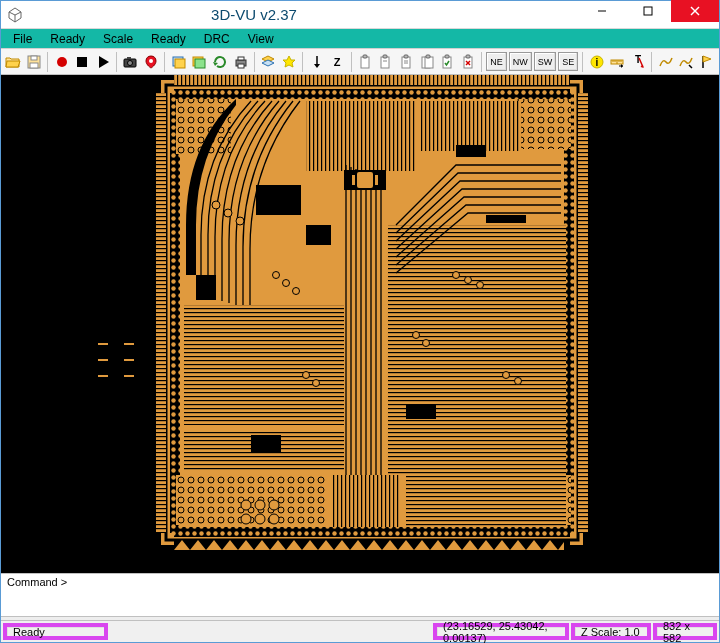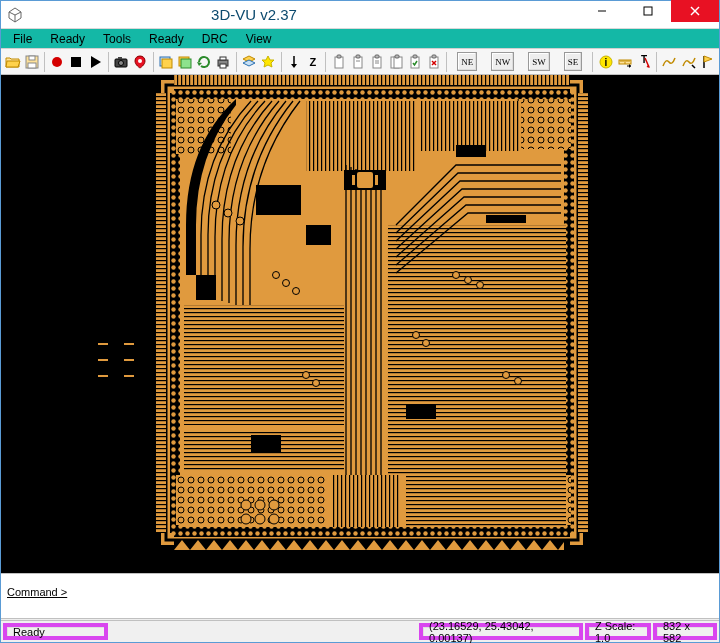--- a/index.html
+++ b/index.html
@@ -101,23 +101,23 @@
     margin: 0 3px;
   }
   .tb-text-btn {
     height: 19px;
     padding: 0 3px;
     font-size: 9px;
     border: 1px solid #999;
     box-shadow: inset -1px -1px 0 #ddd, inset 1px 1px 0 #fff;
     background: #eee;
     display: flex; align-items: center; justify-content: center;
-    margin: 0 7px;
-    box-sizing: border-box;
-    font-family: Liberation Serif, serif;
+    margin: 0 1px;
+    box-sizing: border-box;
+    font-family: Liberation Sans, sans-serif;
   }
   
   .viewport {
     flex: 1;
     background: #000;
     position: relative;
     overflow: hidden;
   }
   .pcb {
     position: absolute;
@@ -134,24 +134,23 @@
   .command-area {
     height: 46px;
     border-top: 1px solid #c0c0c0;
     display: flex;
     flex-direction: column;
     background: #fff;
   }
   .command-line {
     display: flex;
     align-items: flex-start;
-    padding: 12px 6px;
+    padding: 2px 6px;
     font-size: 11px;
     height: 100%;
-    text-decoration: underline;
   }
   .command-line input {
     border: none;
     outline: none;
     flex: 1;
     font-size: 11px;
     font-family: inherit;
     margin-left: 2px;
   }
   .command-divider {
@@ -176,22 +175,22 @@
     box-shadow: inset 1px 1px 0 #e0e0e0;
     padding: 1px 6px;
     height: 17px;
     box-sizing: border-box;
     display: flex;
     align-items: center;
     background: #f0f0f0;
   }
   .status-cell.ready { width: 105px; }
   .status-spacer { flex: 1; }
-  .status-cell.coords { width: 164px; justify-content: center; }
-  .status-cell.zscale { width: 66px; }
+  .status-cell.coords { width: 136px; justify-content: center; }
+  .status-cell.zscale { width: 80px; }
   .status-cell.dims { width: 64px; }
 </style>
 </head>
 <body>
 
 <div class="window">
 
   <div class="titlebar">
     <div class="app-icon">
       <svg width="16" height="16" viewBox="0 0 16 16">
@@ -217,21 +216,21 @@
             <line x1="1" y1="1" x2="9" y2="9" stroke="#fff" stroke-width="1.5"></line>
             <line x1="9" y1="1" x2="1" y2="9" stroke="#fff" stroke-width="1.5"></line>
           </svg>
       </div>
     </div>
   </div>
 
   <div class="menubar">
     <div class="menu-item">File</div>
     <div class="menu-item">Ready</div>
-    <div class="menu-item">Tools</div>
+    <div class="menu-item">Scale</div>
     <div class="menu-item">Ready</div>
     <div class="menu-item">DRC</div>
     <div class="menu-item">View</div>
   </div>
 
   <div class="toolbar">
     <div class="tb-btn">
       <svg width="16" height="16" viewBox="0 0 16 16">
           <path d="M1 4h4l1 1h8v8H1z" fill="#ffe29a" stroke="#c08a00"></path>
           <path d="M2 7h13l-2 6H1z" fill="#ffd24d" stroke="#c08a00"></path>

